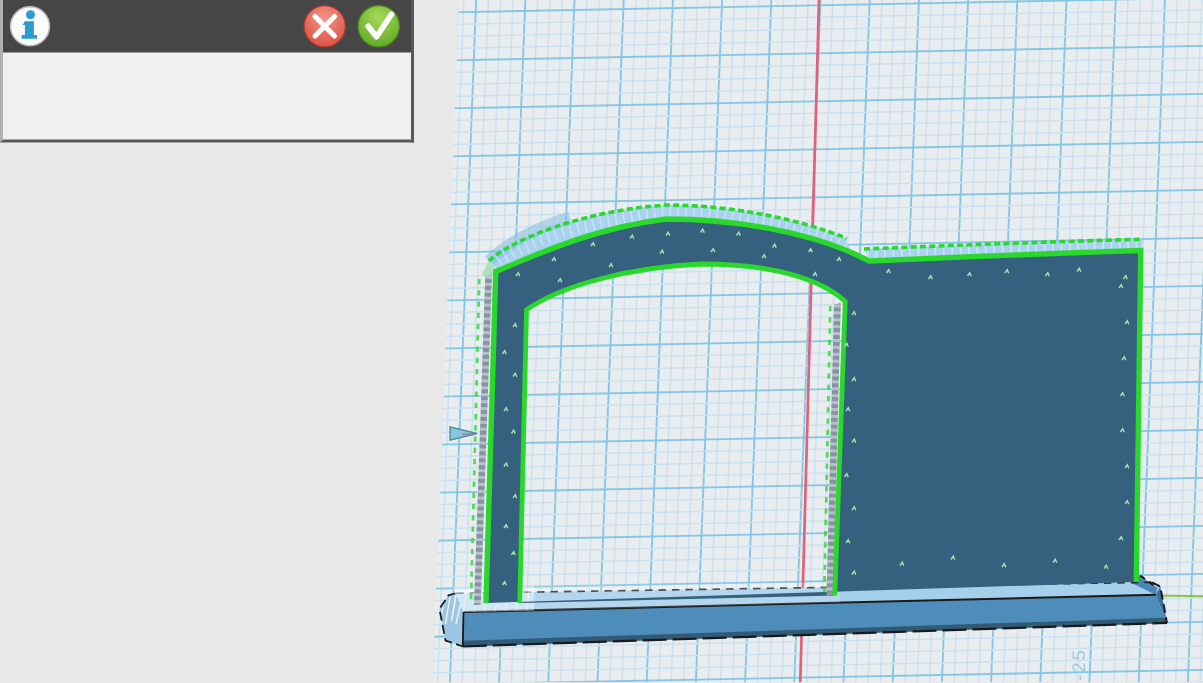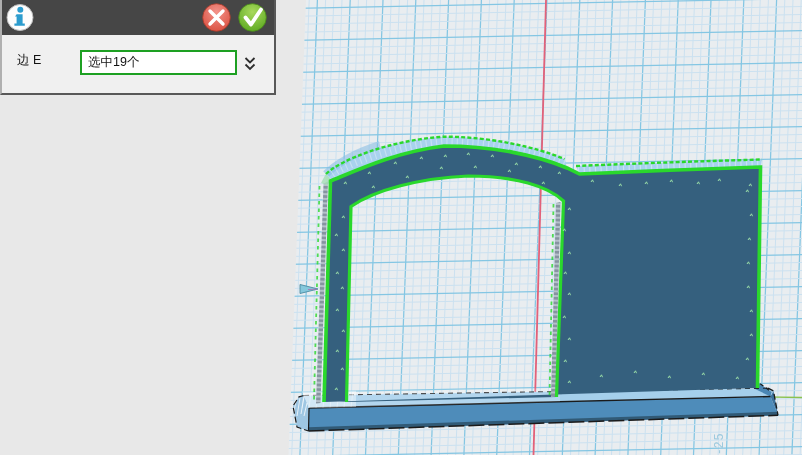--- a/index.html
+++ b/index.html
@@ -206,19 +206,12 @@
           <stop offset="0" stop-color="#a8d95c"></stop>
             <stop offset="1" stop-color="#57a51d"></stop>
         </radialGradient>
       </defs>
       <circle cx="214.5" cy="17.5" r="13.8" fill="url(#rg)" stroke="#a83828" stroke-width="0.8"></circle>
       <path d="M208,11 L221,24 M221,11 L208,24" stroke="#ffffff" stroke-width="3.4" stroke-linecap="round"></path>
       <circle cx="250.5" cy="17.5" r="13.8" fill="url(#gg)" stroke="#4a8a18" stroke-width="0.8"></circle>
       <path d="M243.5,17.5 L249,24.5 L259,9.5" stroke="#ffffff" stroke-width="3.8" fill="none" stroke-linecap="round" stroke-linejoin="round"></path>
     </svg>
   </div>
-  <div id="dlgbody">
-    <span id="lbl">边 E</span>
-    <div id="inp">选中19个</div>
-    <svg id="chev" width="14" height="16" viewBox="0 0 14 16">
-      <path d="M2.5,2 L7,6.5 L11.5,2 M2.5,8.5 L7,13 L11.5,8.5" stroke="#2e2e2e" stroke-width="1.8" fill="none"></path>
-    </svg>
-  </div>
 </div>
 </body></html>

